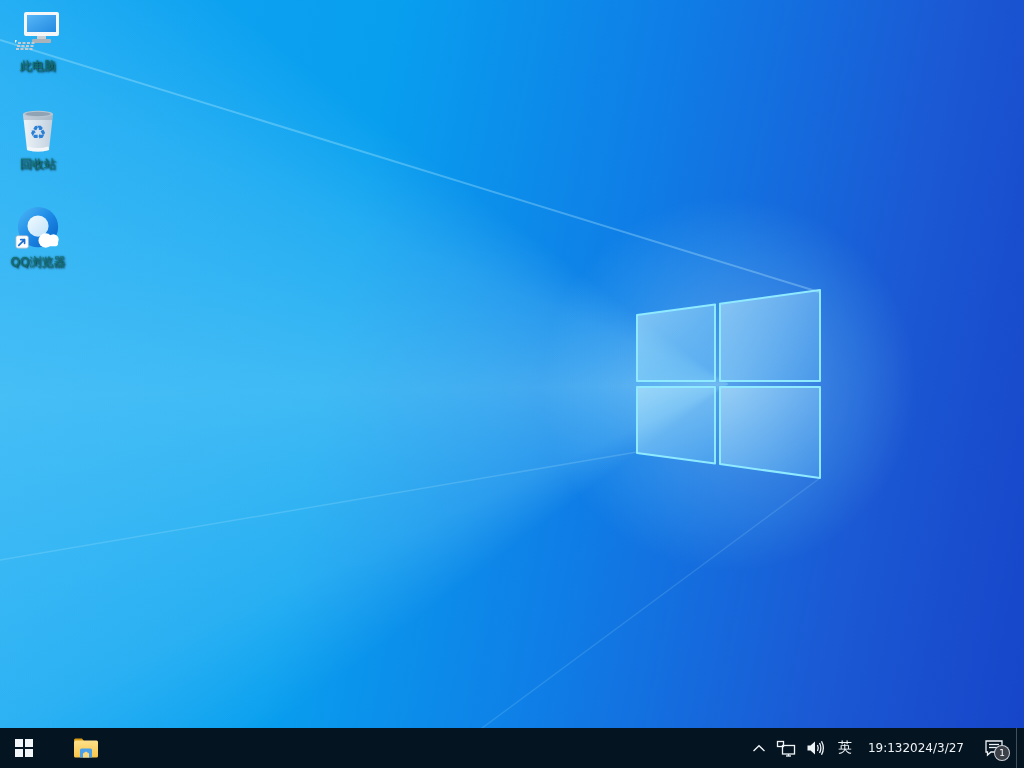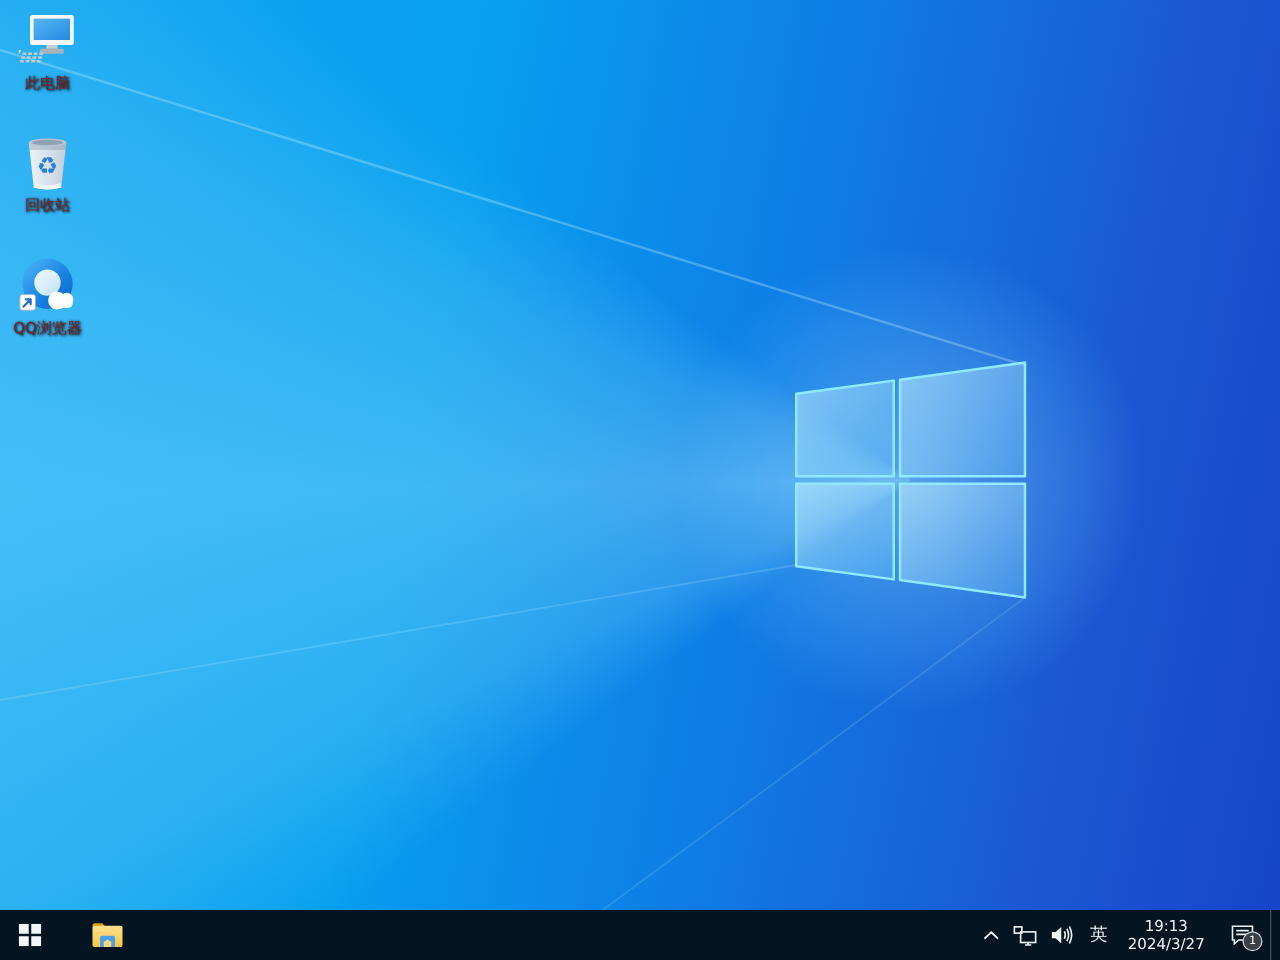--- a/index.html
+++ b/index.html
@@ -24,42 +24,42 @@
   svg{display:block}
   .logo-svg{position:absolute;left:0;top:0;pointer-events:none;}
   
   .desktop-icons{position:absolute;left:0;top:2px;width:78px;}
   .desk-icon{
     width:76px;height:96px;margin-bottom:2px;display:flex;flex-direction:column;
     align-items:center;justify-content:flex-start;cursor:default;
   }
   .desk-icon .glyph{width:48px;height:48px;margin-top:6px;display:flex;align-items:center;justify-content:center;}
   .desk-icon .label{
-    margin-top:3px;color:#7f1d1d;font-size:12px;line-height:14px;text-align:center;
+    margin-top:3px;color:#0f766e;font-size:12px;line-height:14px;text-align:center;
     text-shadow:1px 1px 2px rgba(0,0,0,.85), 0 0 2px rgba(0,0,0,.6);
     white-space:nowrap;
   }
   
   .taskbar{
     position:absolute;left:0;bottom:0;width:1024px;height:40px;
     background:#051421;display:flex;align-items:stretch;z-index:5;
   }
   .tb-btn{
     width:48px;height:40px;display:flex;align-items:center;justify-content:center;
     cursor:pointer;
   }
   .tb-spacer{flex:1;}
   .tray{display:flex;align-items:center;height:40px;}
   .tray-item{
     height:40px;display:flex;align-items:center;justify-content:center;
     padding:0 5px;color:#eef3f6;cursor:pointer;
   }
   .lang-indicator{font-size:14px;padding:0 8px;}
   .clock{
-    flex-direction:column;line-height:14px;font-size:12px;text-align:center;
+    line-height:14px;font-size:12px;text-align:center;
     padding:0 8px;min-width:62px;
   }
   .notif{position:relative;padding:0 12px;}
   .notif .badge{
     position:absolute;right:6px;bottom:7px;width:14px;height:14px;border-radius:50%;
     background:#3c4048;border:1px solid rgba(230,235,240,.85);
     color:#fff;font-size:9px;line-height:14px;text-align:center;
   }
   .show-desktop{
     width:7px;height:40px;border-left:1px solid rgba(255,255,255,.25);cursor:pointer;

